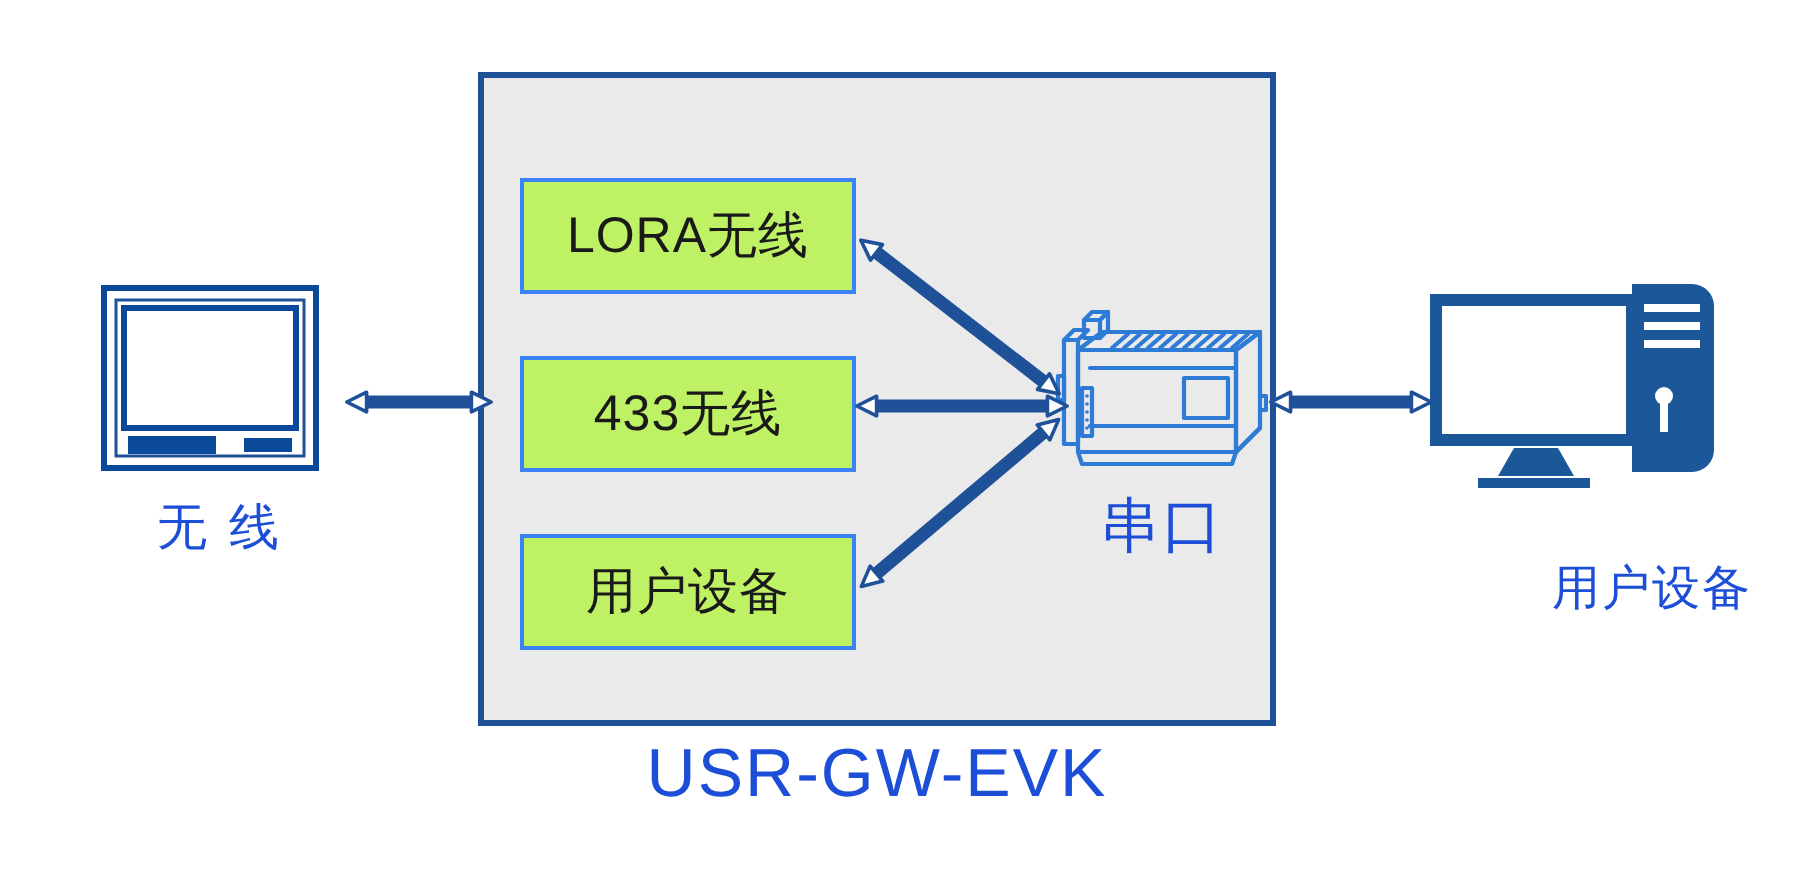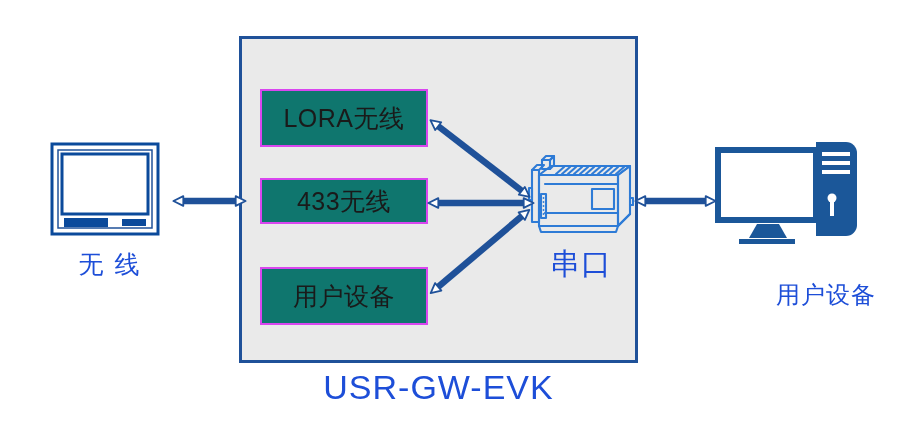--- a/index.html
+++ b/index.html
@@ -25,36 +25,36 @@
     top: 36px;
     width: 399px;
     height: 327px;
     background: #EAEAEA;
     border: 3px solid #1F5199;
     box-sizing: border-box;
   }
 
   
   .module-box {
-    background: #0f766e;
-    border: 2px solid #d946ef;
+    background: #bef264;
+    border: 2px solid #3b82f6;
     box-sizing: border-box;
     display: flex;
     align-items: center;
     justify-content: center;
   }
   .module-label {
     font-size: 25px;
     color: #1a1a1a;
     letter-spacing: 0.5px;
     line-height: 1;
     white-space: nowrap;
   }
   #module-lora  { left: 260px; top:  89px; width: 168px; height: 58px; }
-  #module-433   { left: 260px; top: 178px; width: 168px; height: 46px; }
+  #module-433   { left: 260px; top: 178px; width: 168px; height: 58px; }
   #module-bt    { left: 260px; top: 267px; width: 168px; height: 58px; }
 
   
   .caption {
     color: #1d4ed8;
     white-space: nowrap;
     line-height: 1;
   }
   #gateway-caption {
     left: 239px;

